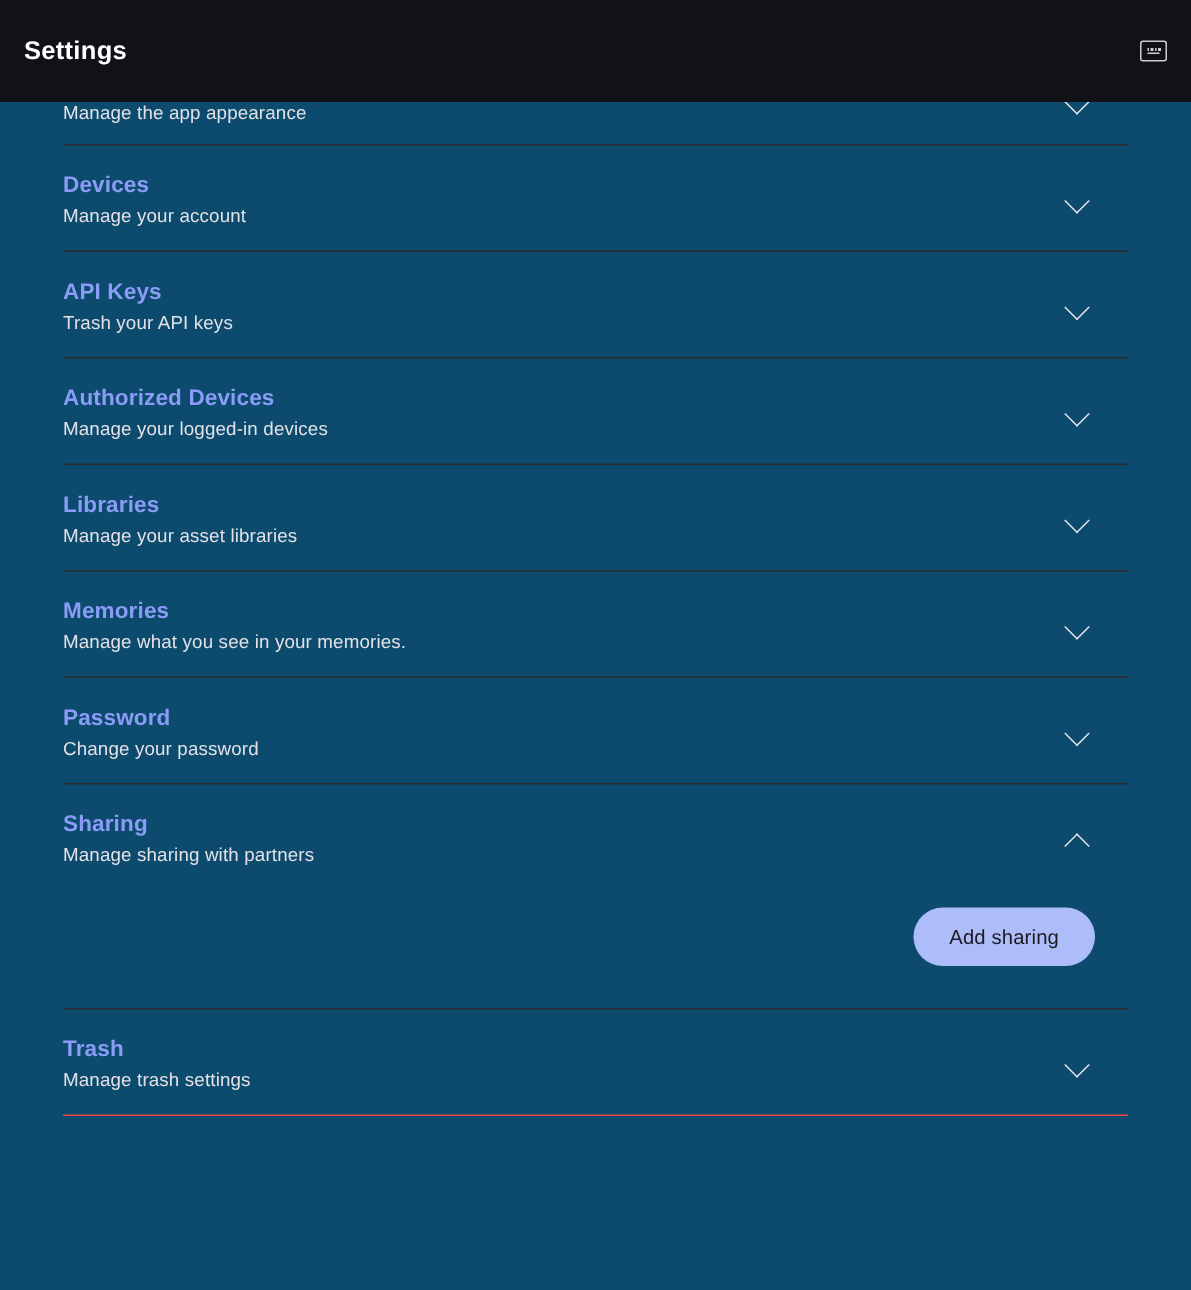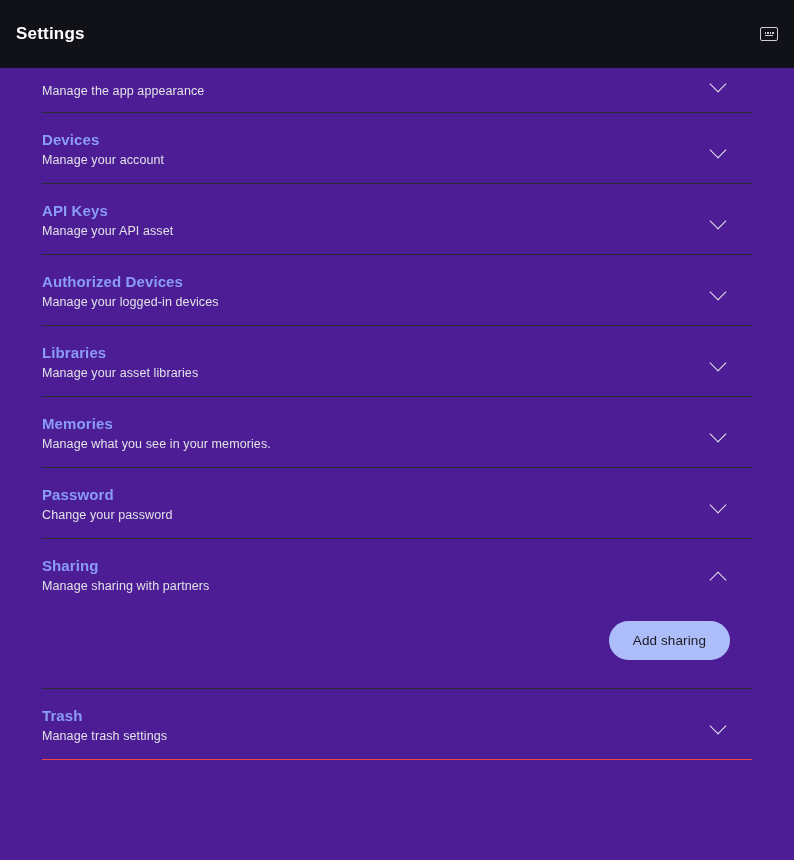--- a/index.html
+++ b/index.html
@@ -56,22 +56,22 @@
     background: #d8d8de;
   }
   .keyboard-icon i.wide {
     width: 8px;
   }
 
   
   .content {
     flex: 1;
     overflow: hidden;
-    padding: 16px 42px;
-    background: #4c1d95;
+    padding: 0 42px;
+    background: #0c4a6e;
   }
   .section {
     border-bottom: 1px solid #2a2a30;
   }
   .section:last-child {
     border-bottom: 1px solid #ef4444;
   }
   .section-head {
     display: flex;
     align-items: center;
@@ -181,21 +181,21 @@
           <div class="section-sub">Manage your account</div>
         </div>
         <div class="chev"></div>
       </div>
     </div>
 
     <div class="section">
       <div class="section-head">
         <div class="section-text">
           <div class="section-title">API Keys</div>
-          <div class="section-sub">Manage your API asset</div>
+          <div class="section-sub">Trash your API keys</div>
         </div>
         <div class="chev"></div>
       </div>
     </div>
 
     <div class="section">
       <div class="section-head">
         <div class="section-text">
           <div class="section-title">Authorized Devices</div>
           <div class="section-sub">Manage your logged-in devices</div>

